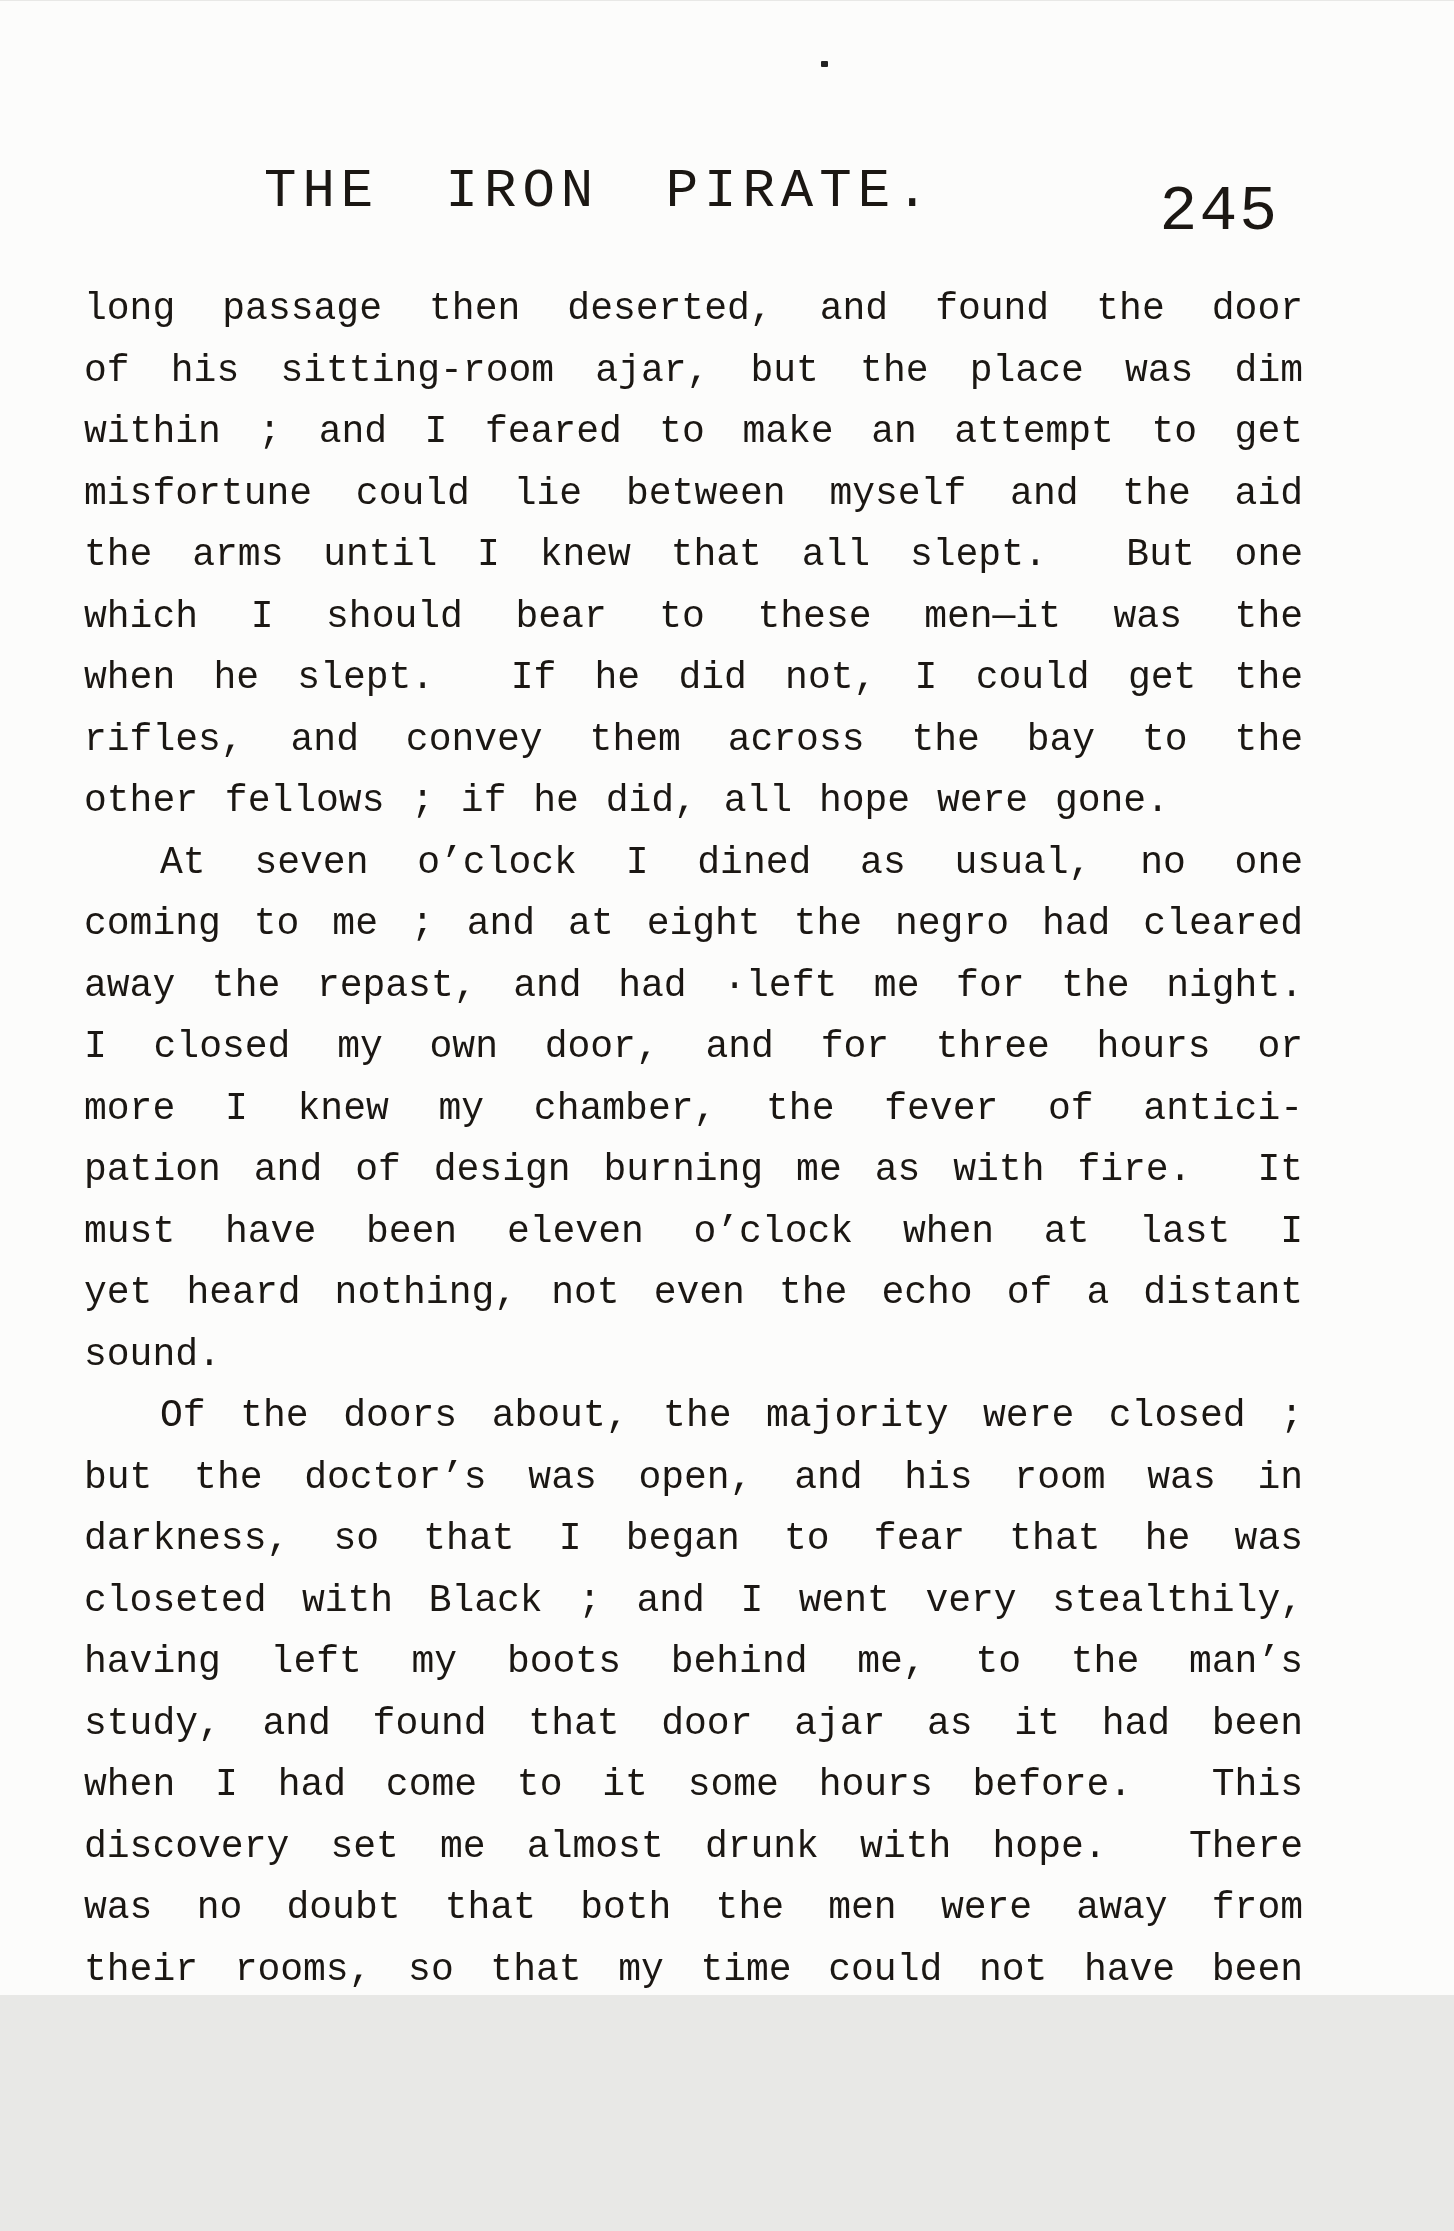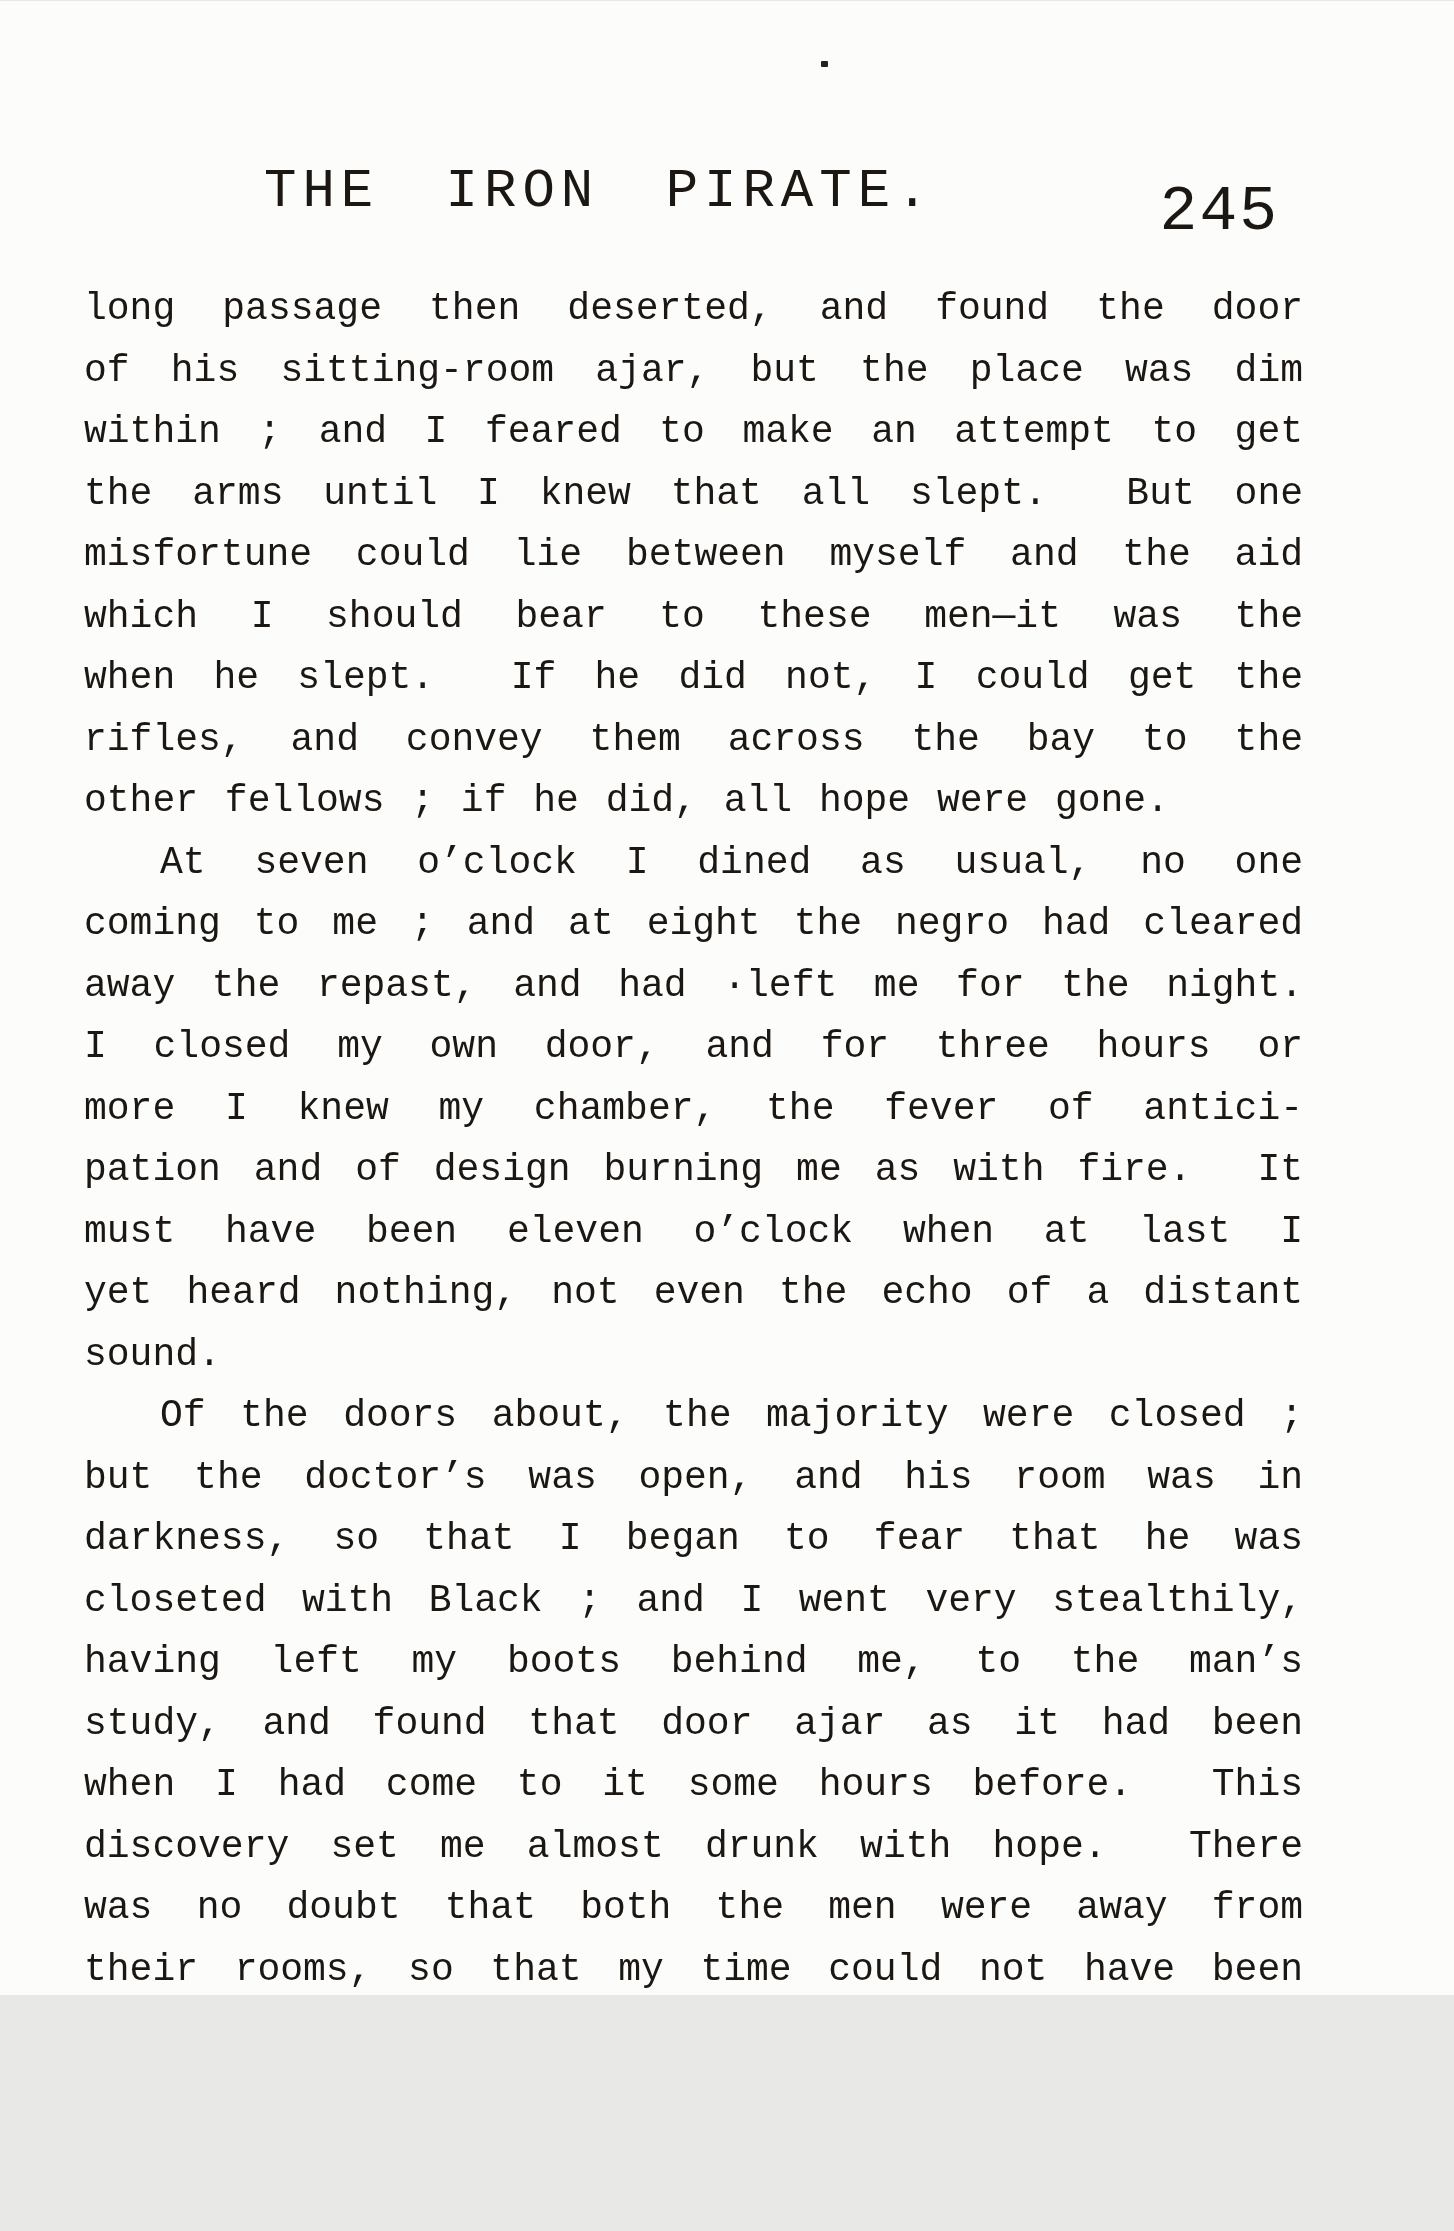--- a/index.html
+++ b/index.html
@@ -81,22 +81,22 @@
 
   <div class="running-header">
     <span class="running-title">THE IRON PIRATE.</span>
     <span class="page-number">245</span>
   </div>
 
   <div class="body-text">
     <div class="line">long passage then deserted, and found the door</div>
     <div class="line">of his sitting-room ajar, but the place was dim</div>
     <div class="line">within ; and I feared to make an attempt to get</div>
+    <div class="line">misfortune could lie between myself and the aid</div>
     <div class="line">the arms until I knew that all slept.&nbsp; But one</div>
-    <div class="line">misfortune could lie between myself and the aid</div>
     <div class="line">which I should bear to these men—it was the</div>
     <div class="line">when he slept.&nbsp; If he did not, I could get the</div>
     <div class="line">rifles, and convey them across the bay to the</div>
     <div class="line end">other fellows ; if he did, all hope were gone.</div>
     <div class="line indent">At seven o’clock I dined as usual, no one</div>
     <div class="line">coming to me ; and at eight the negro had cleared</div>
     <div class="line">away the repast, and had ·left me for the night.</div>
     <div class="line">I closed my own door, and for three hours or</div>
     <div class="line">more I knew my chamber, the fever of antici-</div>
     <div class="line">pation and of design burning me as with fire.&nbsp; It</div>

